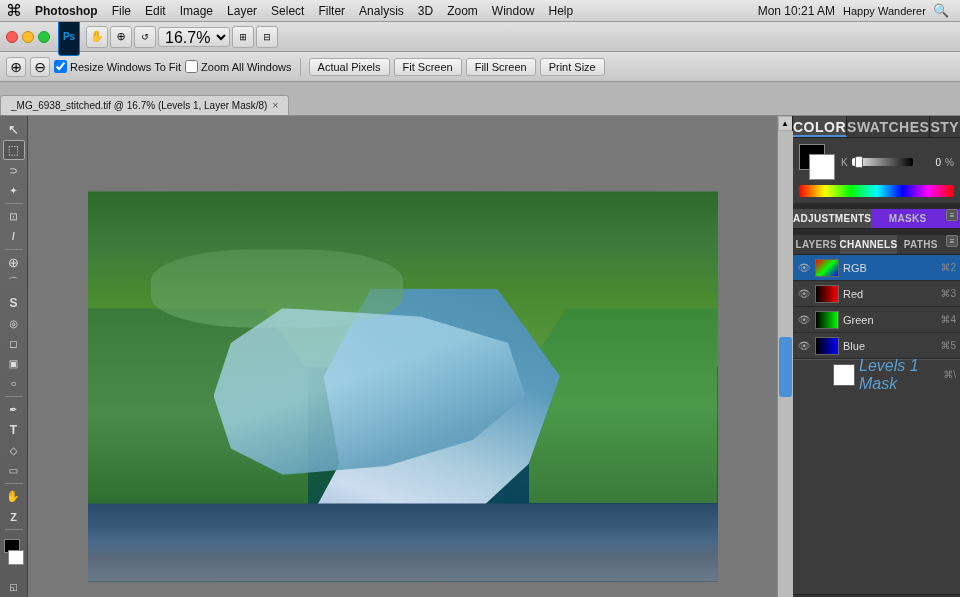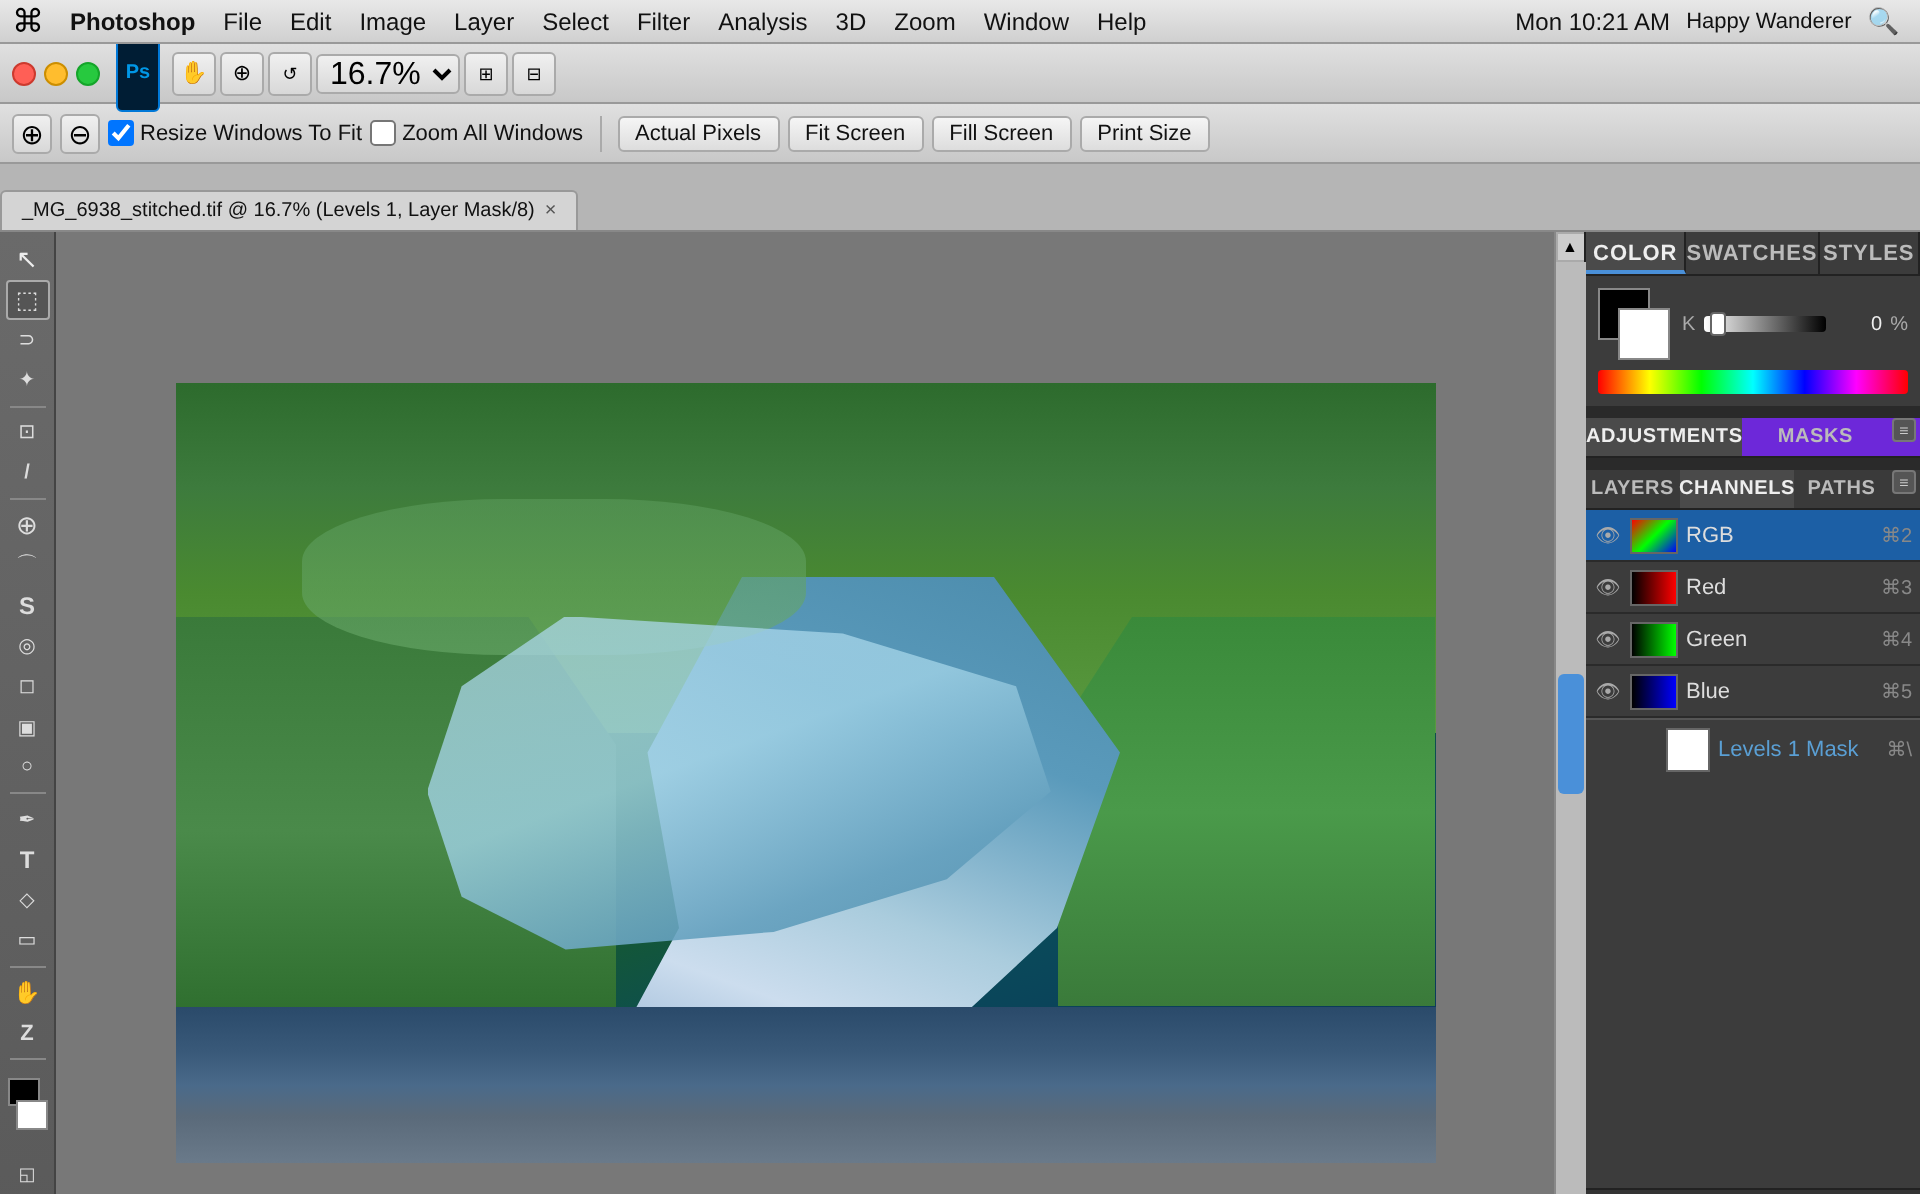--- a/index.html
+++ b/index.html
@@ -118,21 +118,21 @@
     #right-panel {
       width: 168px; background: #3c3c3c; border-left: 1px solid #222;
       display: flex; flex-direction: column;
     }
 
     
     .panel-tabs {
       display: flex; background: #3c3c3c; border-bottom: 1px solid #222; height: 22px;
     }
     .panel-tab {
-      flex: 1; text-align: center; line-height: 22px; font-size: 11px; font-weight: 600;
+      flex: 1; text-align: center; line-height: 22px; font-size: 14px; font-weight: 600;
       color: #bbb; cursor: pointer; border-right: 1px solid #222;
       text-transform: uppercase; letter-spacing: 0.5px;
     }
     .panel-tab.active { background: #4a4a4a; color: #eee; border-bottom: 2px solid #4a90d9; }
 
     .color-panel { padding: 6px; }
     .color-swatches-row { display: flex; align-items: center; gap: 6px; margin-bottom: 5px; }
     .fg-bg-swatch { position: relative; width: 36px; height: 36px; }
     .fg-swatch { width: 26px; height: 26px; background: #000; border: 1px solid #888; position: absolute; top: 0; left: 0; }
     .bg-swatch { width: 26px; height: 26px; background: #fff; border: 1px solid #888; position: absolute; bottom: 0; right: 0; }
@@ -175,21 +175,21 @@
     .ch-shortcut { font-size: 10px; color: #888; }
 
     
     .mask-row {
       display: flex; align-items: center; height: 30px; padding: 0 4px; gap: 4px;
       cursor: pointer; border-top: 1px solid #555; background: #3c3c3c;
     }
     .mask-visibility { width: 14px; }
     .mask-chain { width: 14px; font-size: 10px; color: #888; text-align: center; }
     .mask-thumb { width: 22px; height: 22px; border: 1px solid #666; background: #fff; }
-    .mask-label { flex: 1; font-size: 11px; color: #5a9fd4; }
+    .mask-label { flex: 1; font-size: 16px; color: #5a9fd4; font-style: italic; }
     .mask-shortcut { font-size: 10px; color: #888; }
 
     
     .panel-resize { height: 6px; background: #2a2a2a; cursor: ns-resize; }
 
     .panel-collapse-btn { width: 12px; height: 12px; background: #555; border: 1px solid #777; border-radius: 2px; cursor: pointer; display: flex; align-items: center; justify-content: center; font-size: 8px; color: #ccc; }
 
     .right-panel-header { display: flex; align-items: center; justify-content: flex-end; padding: 2px 4px; background: #3a3a3a; border-bottom: 1px solid #222; }
     .essentials-label { font-size: 10px; color: #bbb; margin-right: 4px; text-transform: uppercase; letter-spacing: 0.5px; }
 

